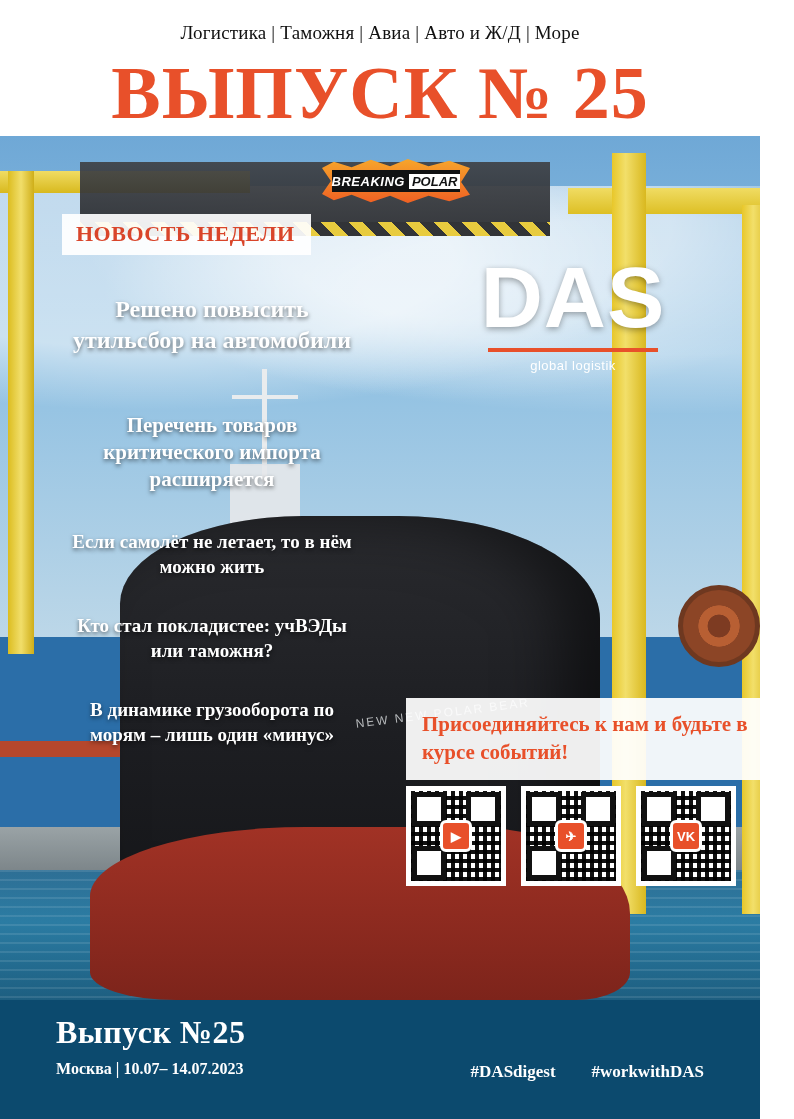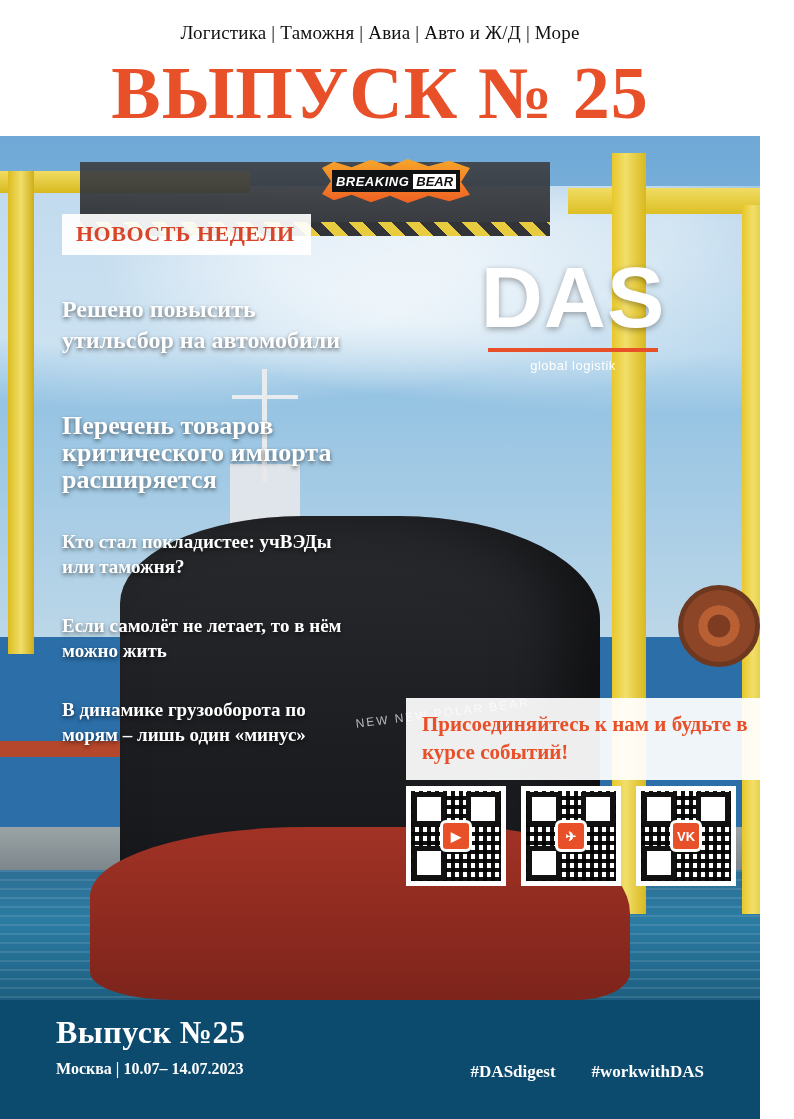--- a/index.html
+++ b/index.html
@@ -267,28 +267,29 @@
     position: absolute;
     left: 62px;
     top: 158px;
     width: 300px;
   }
   .headline {
     color: #ffffff;
     font-family: "Liberation Serif", serif;
     font-weight: bold;
     text-shadow: 0 2px 4px rgba(0,0,0,0.55);
+    text-align: center;
   }
   .headline.lead {
     font-size: 24px;
     line-height: 31px;
     margin-bottom: 56px;
   }
   .headline.h2 {
-    font-size: 26px;
+    font-size: 21px;
     line-height: 27px;
     margin-bottom: 36px;
   }
   .headline.h3 {
     font-size: 19px;
     line-height: 25px;
     margin-bottom: 34px;
   }
   .headline.h4 {
     font-size: 19px;
@@ -459,31 +460,31 @@
     <div class="hull"></div>
     <div class="hull-red"></div>
     <div class="hull-name">NEW NEW POLAR BEAR</div>
     <div class="wheel"></div>
     <div class="red-bridge"></div>
 
     <div class="breaking">
       <div class="breaking-burst"></div>
       <div class="breaking-label">
         <span class="w1">BREAKING</span>
-        <span class="w2">BEAR</span>
+        <span class="w2">POLAR</span>
       </div>
     </div>
 
     <div class="news-badge">НОВОСТЬ НЕДЕЛИ</div>
 
     <div class="headlines">
       <div class="headline lead">Решено повысить утильсбор на автомобили</div>
       <div class="headline h2">Перечень товаров критического импорта расширяется</div>
+      <div class="headline h4">Если самолёт не летает, то в нём можно жить</div>
       <div class="headline h3">Кто стал покладистее: учВЭДы или таможня?</div>
-      <div class="headline h4">Если самолёт не летает, то в нём можно жить</div>
       <div class="headline h5">В динамике грузооборота по морям – лишь один «минус»</div>
     </div>
 
     <div class="logo-block">
       <div class="logo-word">DAS</div>
       <div class="logo-rule"></div>
       <div class="logo-tag">global logistik</div>
     </div>
 
     <div class="cta">

